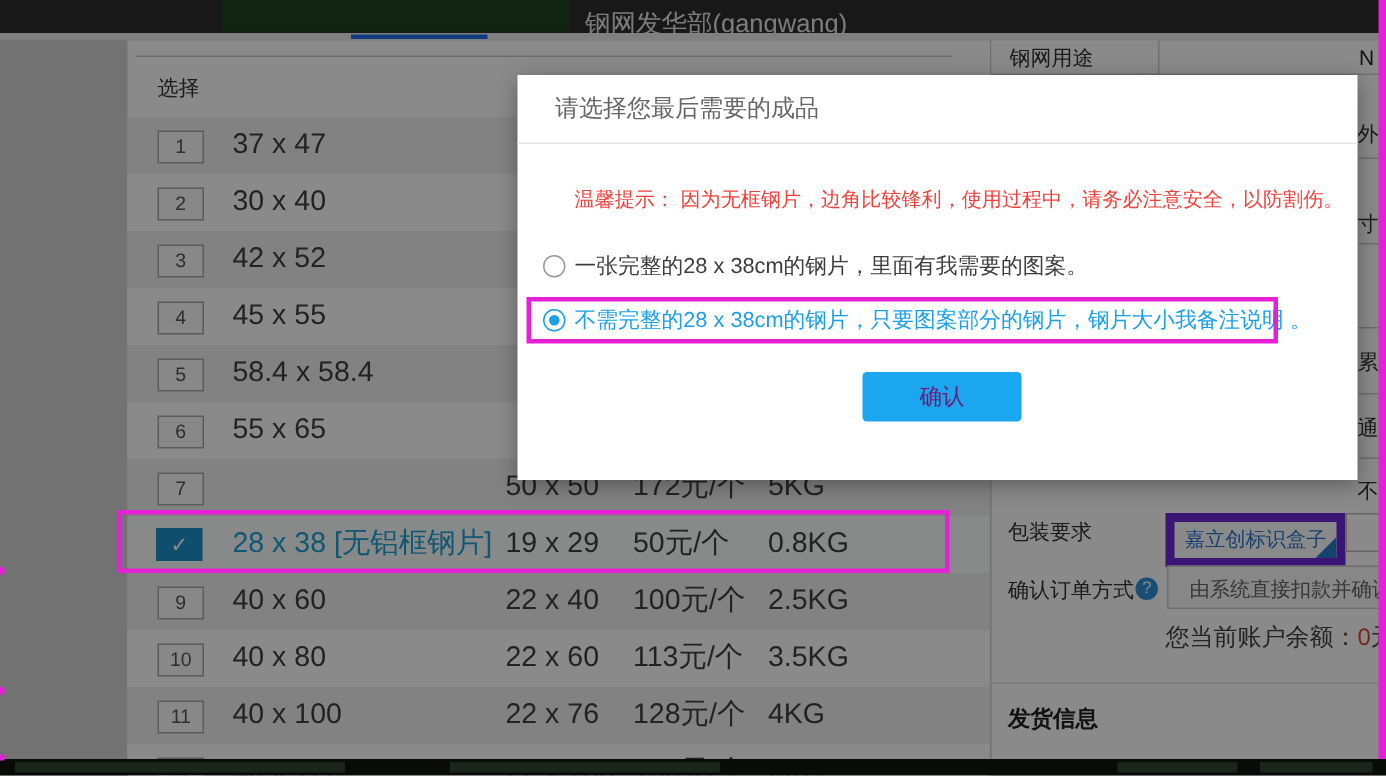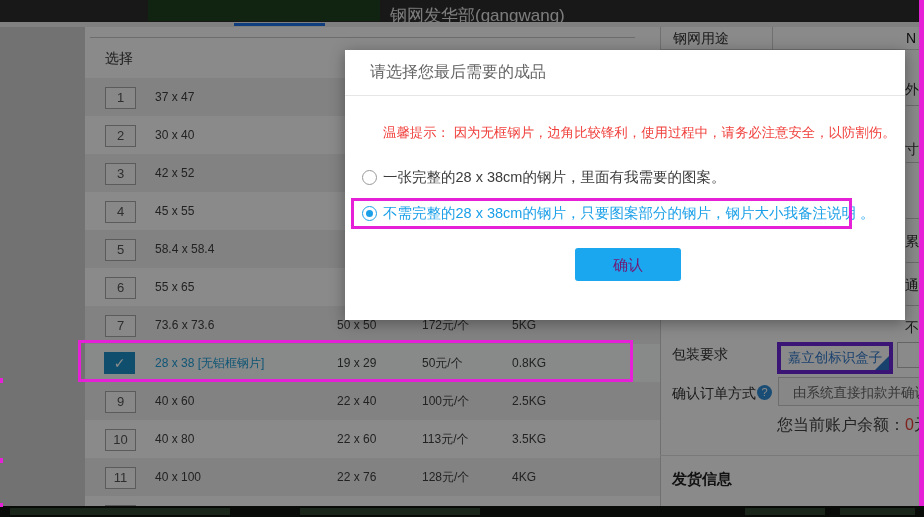--- a/index.html
+++ b/index.html
@@ -23,41 +23,41 @@
   .th-spec{left:155px;}
 
   .t-row{position:absolute;left:85px;width:575px;height:38px;background:#fff;}
   .t-row.stripe{background:#f0f0f0;}
   .t-row.sel{background:#fbfdfe;}
   .badge{position:absolute;left:20px;top:9px;width:29px;height:20px;border:1px solid #a8a8a8;
          background:#fcfcfc;font-size:13px;color:#555;text-align:center;line-height:20px;}
   .chk{position:absolute;left:19px;top:8px;width:31px;height:22px;background:#1d93c9;
        text-align:center;line-height:22px;}
   .chkmark{color:#fff;font-size:14px;}
-  .cell{position:absolute;top:0;line-height:38px;font-size:12px;color:#3f3f3f;white-space:nowrap;}
+  .cell{position:absolute;top:0;line-height:38px;font-size:19px;color:#3f3f3f;white-space:nowrap;}
   .c-spec{left:70px;}
   .c-area{left:252px;}
   .c-price{left:337px;}
   .c-weight{left:427px;}
   .link{color:#1e9fd8;}
 
   .vline{left:660px;top:27px;width:1px;height:479px;background:#d0d0d0;}
   .usage-cell{left:661px;top:27px;width:99px;height:22px;border-right:1px solid #d0d0d0;
               border-bottom:1px solid #d0d0d0;background:#fff;line-height:22px;padding-left:12px;
               font-size:14px;color:#333;}
   .usage-top-line{left:760px;top:49px;width:164px;height:1px;background:#d0d0d0;}
   .usage-val{left:906px;top:30px;font-size:14px;color:#222;white-space:nowrap;}
 
   .strip-line{left:906px;width:18px;height:1px;background:#c8c8c8;}
   .sl0{top:105px;}.sl1{top:162px;}.sl2{top:218px;}.sl3{top:262px;}.sl4{top:305px;}
   .frag{position:absolute;left:905px;font-size:14px;color:#333;white-space:nowrap;}
   .frag0{top:81px;}.frag1{top:141px;}.frag2{top:233px;}.frag3{top:277px;}.frag4{top:319px;}
 
   .pk-label{left:672px;top:346px;font-size:14px;color:#333;}
-  .pk-btn1{left:777px;top:342px;width:108px;height:24px;border:4px solid #6d28d9;background:#fff;
+  .pk-btn1{left:777px;top:342px;width:108px;height:24px;border:6px solid #6d28d9;background:#fff;
            color:#2f78cc;font-size:13.5px;text-align:center;line-height:24px;overflow:hidden;}
   .pk-corner{position:absolute;right:0;bottom:0;width:0;height:0;
              border-left:14px solid transparent;border-bottom:14px solid #2f78cc;}
   .pk-corner-check{position:absolute;right:1px;bottom:-1px;color:#fff;font-size:9px;}
   .pk-btn2{left:897px;top:342px;width:60px;height:24px;border:1px solid #bbb;background:#fff;
            color:#555;font-size:13.5px;text-align:center;line-height:24px;}
 
   .cm-label{left:672px;top:385px;font-size:14px;color:#333;}
   .help-icon{left:757px;top:385px;width:15px;height:15px;border-radius:50%;background:#2f8fd8;
              color:#fff;font-size:11px;text-align:center;line-height:15px;}
@@ -141,21 +141,20 @@
       <div class="t-row stripe" style="top: 230px;">
         <div class="badge">5</div>
         <div class="cell c-spec">58.4 x 58.4</div>
       </div>
       <div class="t-row" style="top: 268px;">
         <div class="badge">6</div>
         <div class="cell c-spec">55 x 65</div>
       </div>
       <div class="t-row stripe" style="top: 306px;">
         <div class="badge">7</div>
-        <div class="cell c-spec">73.6 x 73.6</div>
         <div class="cell c-area">50 x 50</div>
         <div class="cell c-price">172元/个</div>
         <div class="cell c-weight">5KG</div>
       </div>
       <div class="t-row sel" style="top: 344px;">
         <div class="chk"><span class="chkmark">✓</span></div>
         <div class="cell c-spec link">28 x 38 [无铝框钢片]</div>
         <div class="cell c-area">19 x 29</div>
         <div class="cell c-price">50元/个</div>
         <div class="cell c-weight">0.8KG</div>

